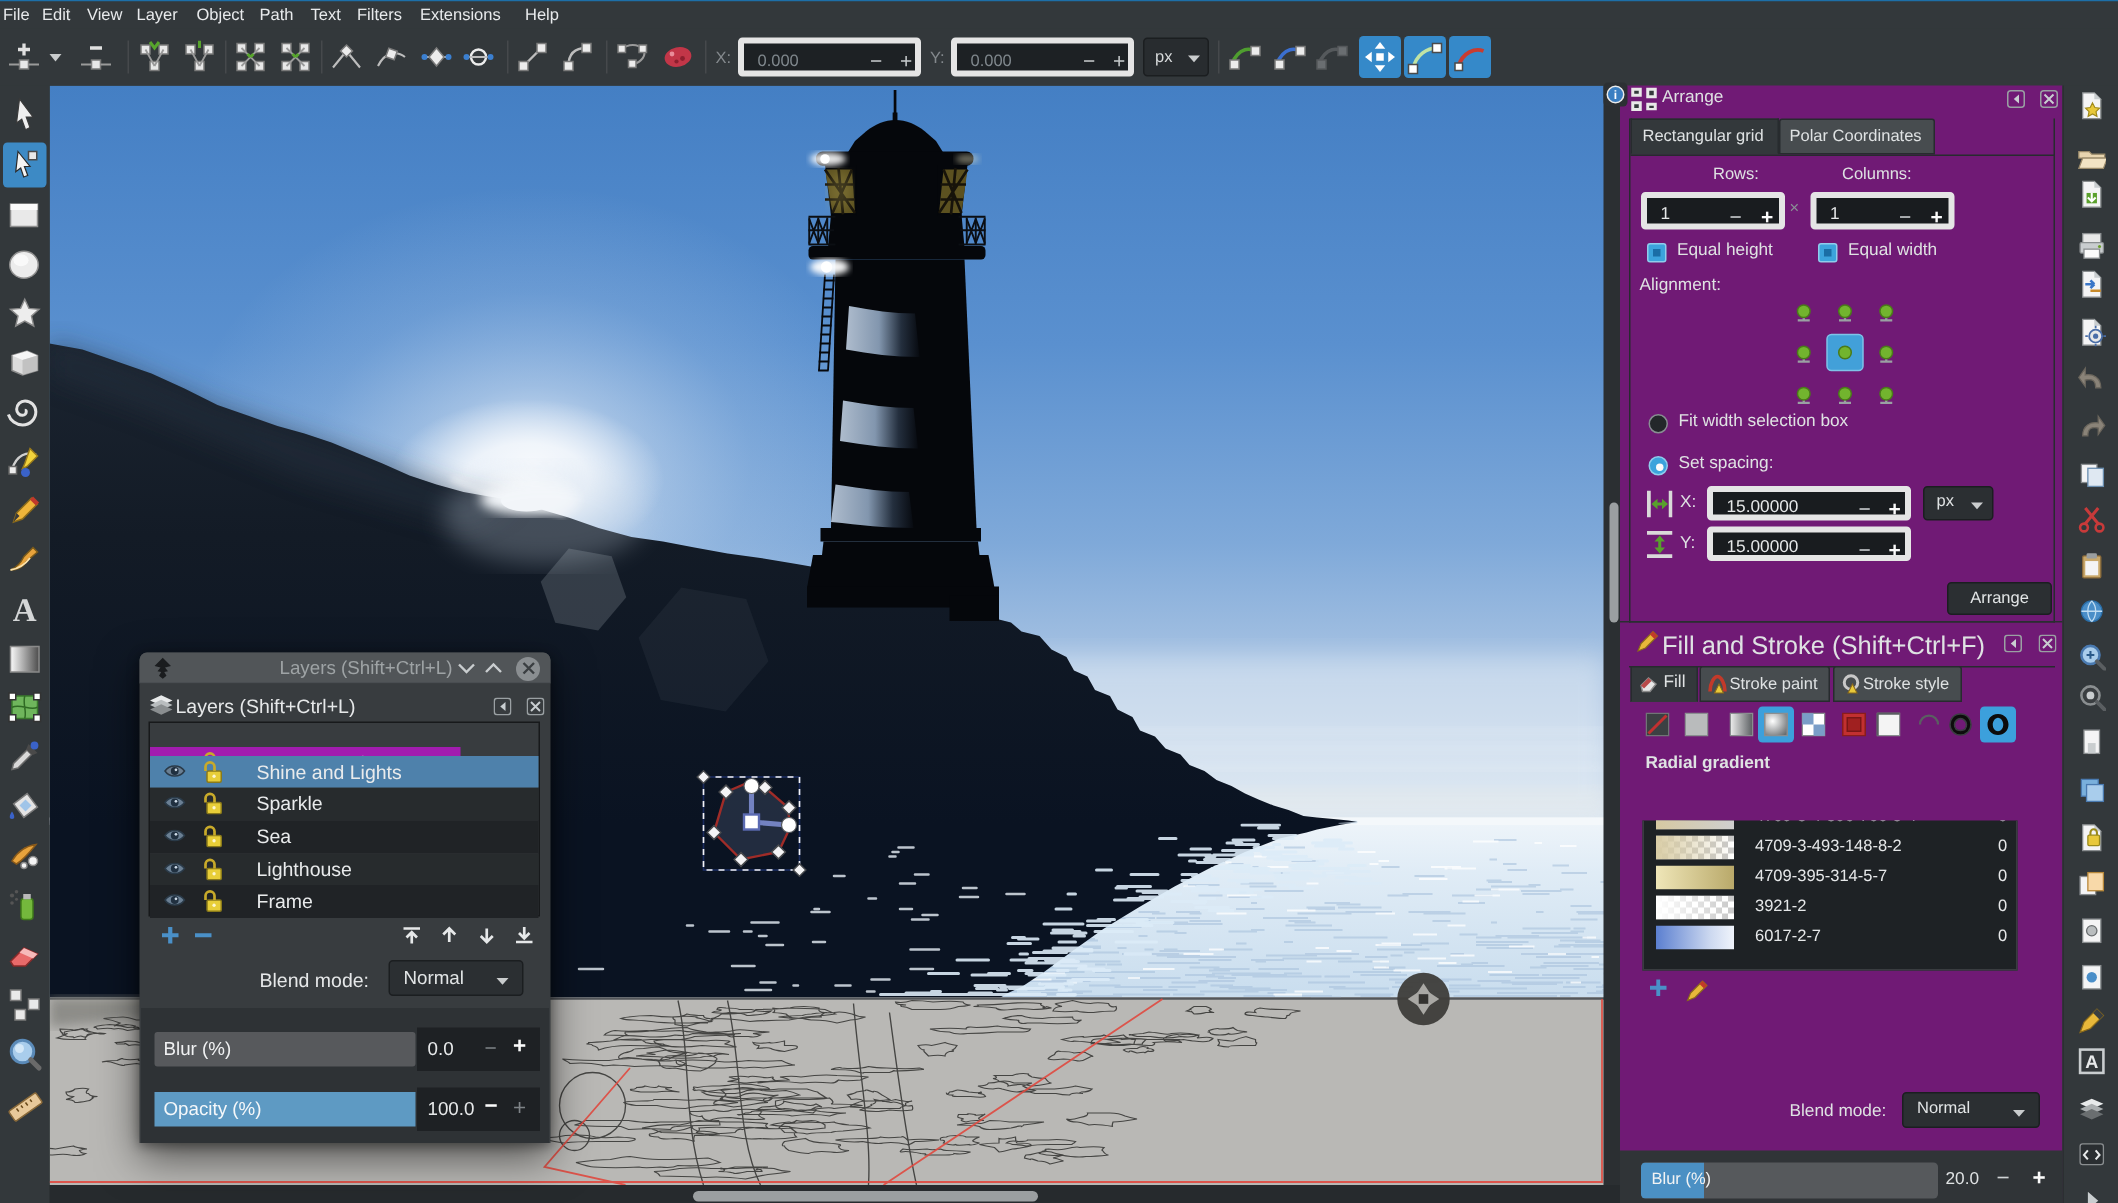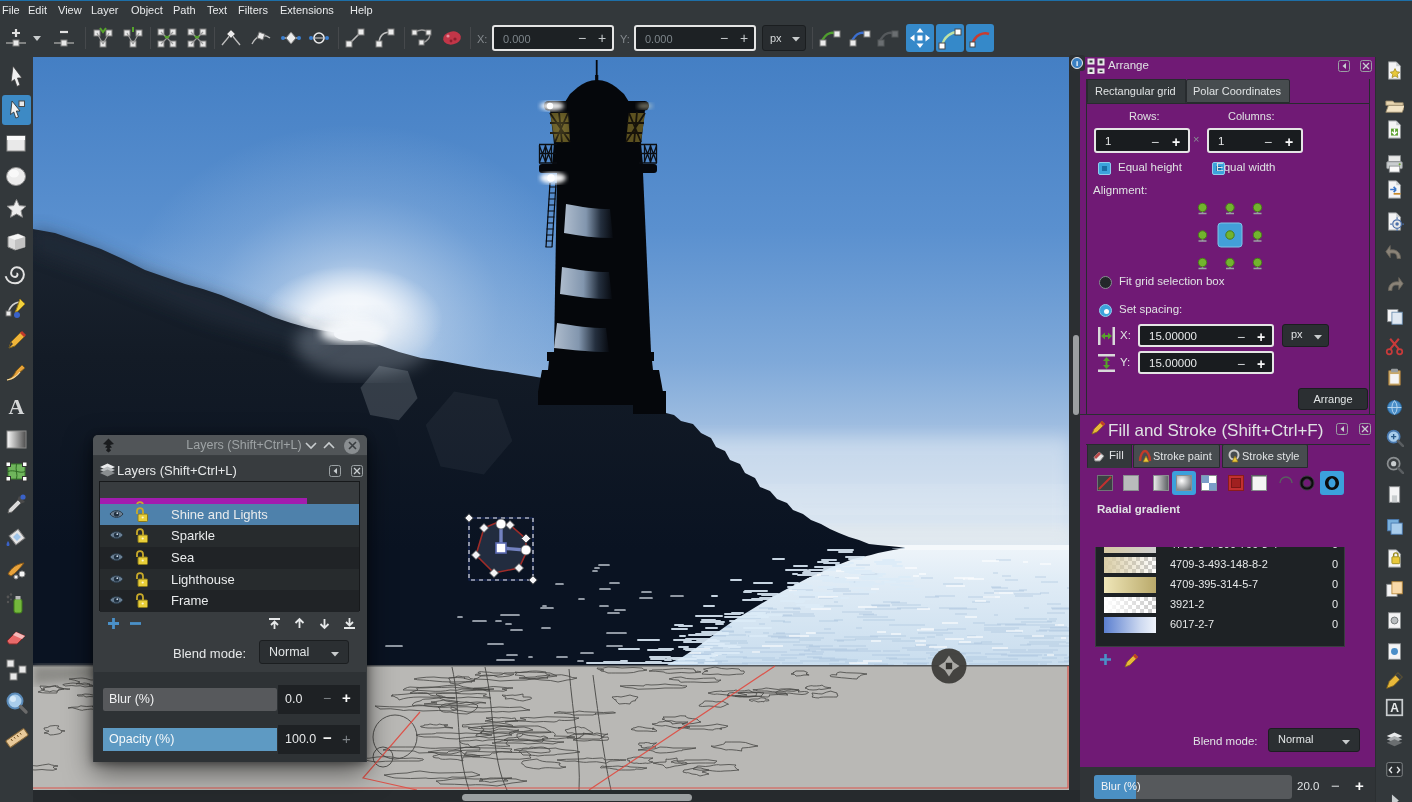--- a/index.html
+++ b/index.html
@@ -12,21 +12,21 @@
 #menubar span { position:absolute; top:3px; }
 #toolbar { left:0; top:19px; width:1412px; height:38px; background:#33383b; }
 #leftbar { left:0; top:57px; width:33px; height:745px; background:#33383b; }
 #canvas { left:33px; top:57px; width:1037px; height:733px; overflow:hidden; }
 #hscroll { left:33px; top:790px; width:1047px; height:12px; background:#262a2d; }
 #hthumb { left:429px; top:4px; width:230px; height:7px; background:#9b9fa1; border-radius:4px; position:absolute;}
 #vscroll { left:1069px; top:57px; width:11px; height:733px; background:#2b2f32; }
 #vthumb { left:4px; top:278px; width:6px; height:80px; background:#9b9fa1; border-radius:3px; position:absolute;}
 #dock { left:1080px; top:57px; width:295px; height:745px; background:#701a75; }
 #cmdbar { left:1375px; top:57px; width:37px; height:745px; background:#33383b; border-left:1px solid #2b2f31; }
-.entry { position:absolute; background:#1d2124; border:2px solid #e5e5e5; border-radius:3px; color:#7e868b; font-size:11px; }
+.entry { position:absolute; background:#1d2124; border:4px solid #e5e5e5; border-radius:3px; color:#7e868b; font-size:11px; }
 .entry .val { position:absolute; left:9px; top:4px; }
 .entry .minus,.entry .plus { position:absolute; top:3px; color:#c5c9cb; font-size:14px; }
 .lbl { position:absolute; color:#dfe2e3; font-size:11px; white-space:nowrap; }
 .dim { color:#8a9196; }
 .btnblue { position:absolute; background:#3589c9; border-radius:3px; }
 </style>
 </head>
 <body>
 <div id="root">
   <div id="topline" class="abs"></div>
@@ -468,41 +468,41 @@
 <svg class="abs" style="left:280px;top:3px" width="12" height="12" viewBox="0 0 12 12">
         <rect x="0.5" y="0.5" width="11" height="11" rx="2" fill="none" stroke="#9aa0a3"></rect>
         <path d="M3,3 L9,9 M9,3 L3,9" stroke="#c9ced1" stroke-width="1.3"></path>
       </svg>
 <div class="abs" style="left:6px;top:22px;width:284px;height:336px;border:1px solid #272b2e;border-top:none"></div>
 <div class="abs" style="left:7px;top:22px;width:99px;height:24px;border:1px solid #272b2e;border-bottom:1px solid #33383b;background:#33383b"></div>
 <div class="lbl" style="left:15px;top:28px;font-size:11px">Rectangular grid</div>
 <div class="abs" style="left:106px;top:22px;width:104px;height:24px;background:#474c4f;border:1px solid #272b2e;border-radius:2px 2px 0 0"></div>
 <div class="lbl" style="left:113px;top:28px;font-size:11px">Polar Coordinates</div>
 <div class="abs" style="left:7px;top:46px;width:283px;height:1px;background:#272b2e"></div>
-<div class="lbl" style="left:49px;top:53px">Rows:</div>
+<div class="lbl" style="left:62px;top:53px">Rows:</div>
 <div class="lbl" style="left:148px;top:53px">Columns:</div>
 <div class="entry" style="left:14px;top:71px;width:96px;height:25px;background:#191c1f;color:#e6e8e9">
         <span class="val" style="top:5px;font-size:11.5px">1</span>
         <span class="minus" style="left:55px;top:4px;color:#cfd3d5">−</span>
         <span class="plus" style="left:76px;top:4px;color:#fbfbfb;font-weight:bold">+</span>
       </div>
 <div class="lbl dim" style="left:113px;top:76px;font-size:11px">×</div>
 <div class="entry" style="left:127px;top:71px;width:96px;height:25px;background:#191c1f;color:#e6e8e9">
         <span class="val" style="top:5px;font-size:11.5px">1</span>
         <span class="minus" style="left:55px;top:4px;color:#cfd3d5">−</span>
         <span class="plus" style="left:76px;top:4px;color:#fbfbfb;font-weight:bold">+</span>
       </div>
 <div class="abs" style="left:18px;top:105px;width:13px;height:13px;background:#3ca3dc;border:1px solid #8fcdec;border-radius:2px">
         <div style="position:absolute;left:3px;top:3px;width:5px;height:5px;background:#1a6ea6"></div>
       </div>
 <div class="lbl" style="left:38px;top:104px;font-size:11.5px">Equal height</div>
 <div class="abs" style="left:132px;top:105px;width:13px;height:13px;background:#3ca3dc;border:1px solid #8fcdec;border-radius:2px">
         <div style="position:absolute;left:3px;top:3px;width:5px;height:5px;background:#1a6ea6"></div>
       </div>
-<div class="lbl" style="left:136px;top:104px;font-size:11.5px">Equal width</div>
+<div class="lbl" style="left:152px;top:104px;font-size:11.5px">Equal width</div>
 <div class="lbl" style="left:13px;top:127px;font-size:11.5px">Alignment:</div>
 <svg class="abs" style="left:110px;top:138px" width="80" height="80" viewBox="0 0 80 80">
         <rect x="28" y="28" width="24" height="24" rx="3" fill="#42a0d9" stroke="#7ec3e8"></rect>
         <path d="M8.5,18.5 h8 M12.5,12.5 v6" stroke="#9aa0a3" stroke-width="1.5"></path>
         <circle cx="12.5" cy="12.5" r="4.2" fill="#72b42e" stroke="#4a7a1a"></circle>
         <path d="M8.5,46 h8 M12.5,40 v6" stroke="#9aa0a3" stroke-width="1.5"></path>
         <circle cx="12.5" cy="40" r="4.2" fill="#72b42e" stroke="#4a7a1a"></circle>
         <path d="M8.5,73.5 h8 M12.5,67.5 v6" stroke="#9aa0a3" stroke-width="1.5"></path>
         <circle cx="12.5" cy="67.5" r="4.2" fill="#72b42e" stroke="#4a7a1a"></circle>
         <path d="M36,18.5 h8 M40,12.5 v6" stroke="#9aa0a3" stroke-width="1.5"></path>
@@ -511,21 +511,21 @@
         <path d="M36,73.5 h8 M40,67.5 v6" stroke="#9aa0a3" stroke-width="1.5"></path>
         <circle cx="40" cy="67.5" r="4.2" fill="#72b42e" stroke="#4a7a1a"></circle>
         <path d="M63.5,18.5 h8 M67.5,12.5 v6" stroke="#9aa0a3" stroke-width="1.5"></path>
         <circle cx="67.5" cy="12.5" r="4.2" fill="#72b42e" stroke="#4a7a1a"></circle>
         <path d="M63.5,46 h8 M67.5,40 v6" stroke="#9aa0a3" stroke-width="1.5"></path>
         <circle cx="67.5" cy="40" r="4.2" fill="#72b42e" stroke="#4a7a1a"></circle>
         <path d="M63.5,73.5 h8 M67.5,67.5 v6" stroke="#9aa0a3" stroke-width="1.5"></path>
         <circle cx="67.5" cy="67.5" r="4.2" fill="#72b42e" stroke="#4a7a1a"></circle>
       </svg>
 <div class="abs" style="left:19px;top:219px;width:13px;height:13px;border-radius:50%;background:#23272a;border:1px solid #888e92"></div>
-<div class="lbl" style="left:39px;top:218px;font-size:11.5px">Fit grid selection box</div>
+<div class="lbl" style="left:39px;top:218px;font-size:11.5px">Fit width selection box</div>
 <div class="abs" style="left:19px;top:247px;width:13px;height:13px;border-radius:50%;background:#3ca3dc;border:1px solid #8fcdec">
         <div style="position:absolute;left:4px;top:4px;width:5px;height:5px;border-radius:50%;background:#fbfbfb"></div>
       </div>
 <div class="lbl" style="left:39px;top:246px;font-size:11.5px">Set spacing:</div>
 <svg class="abs" style="left:18px;top:270px" width="17" height="18" viewBox="0 0 17 18">
         <rect x="0" y="0" width="2.5" height="18" fill="#d9d9d9"></rect>
         <rect x="14.5" y="0" width="2.5" height="18" fill="#d9d9d9"></rect>
         <path d="M3,9 L7,5.5 V12.5 Z M14,9 L10,5.5 V12.5 Z" fill="#58a02c"></path>
         <rect x="6" y="8" width="5" height="2" fill="#58a02c"></rect>
       </svg>

